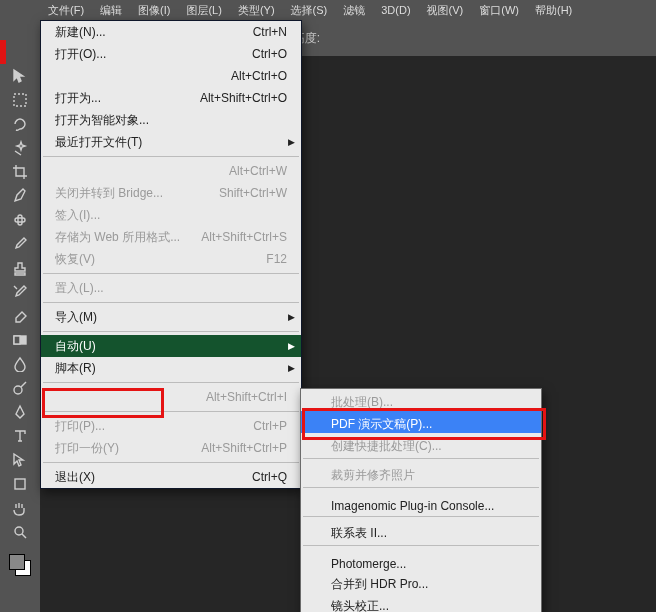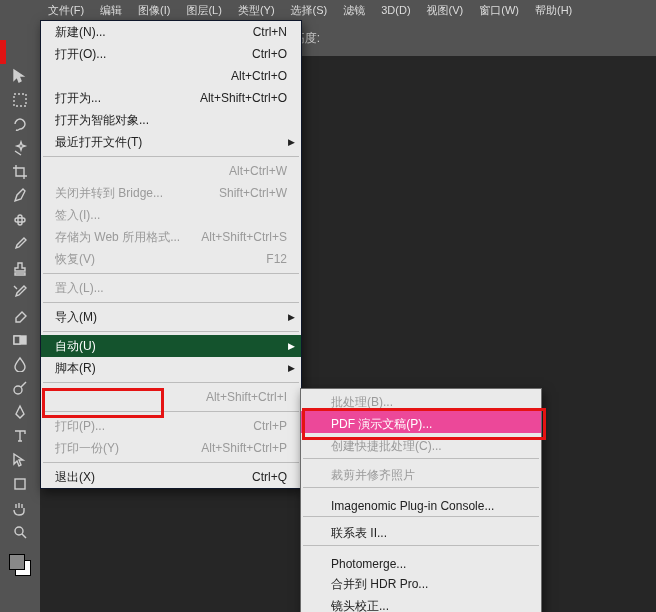--- a/index.html
+++ b/index.html
@@ -23,21 +23,21 @@
 .dropdown .row .sc{margin-left:auto;text-align:center;color:inherit}
 .dropdown .row.sub::after{content:"▶";position:absolute;right:6px;font-size:9px}
 .dropdown .sep{height:1px;background:#bcbcbc;margin:3px 2px}
 .dropdown .row.selected{background:#14532d;color:#fff}
 .box-red{position:absolute;border:3px solid #e51313;pointer-events:none}
 .submenu{position:absolute;left:300px;top:388px;width:240px;background:#eaeaea;border:1px solid #6b6b6b;box-shadow:2px 4px 10px rgba(0,0,0,.5);color:#222;font-size:12px}
 .submenu .row{display:flex;align-items:flex-end;height:22px;padding:0 30px;cursor:default;position:relative}
 .submenu .row.disabled{color:#9a9a9a}
 .submenu .row .txt{flex:1}
 .submenu .sep{height:1px;background:#bcbcbc;margin:3px 2px}
-.submenu .row.selected{background:#ec4899;color:#fff}
+.submenu .row.selected{background:#3b82f6;color:#fff}
 .ps-logo{position:absolute;left:4px;top:2px;width:28px;height:18px;background:#0a1d3a;color:#7cc1ff;font-size:11px;font-weight:bold;display:flex;align-items:center;justify-content:center;border-radius:3px}
 .toolpanel .cursor-red{position:absolute;left:0;top:20px;width:6px;height:24px;background:#e01313}
 </style>
 </head>
 <body>
 
 <div class="ps-logo">Ps</div>
 
 <div class="menubar">
     <div class="mi">文件(F)</div>

